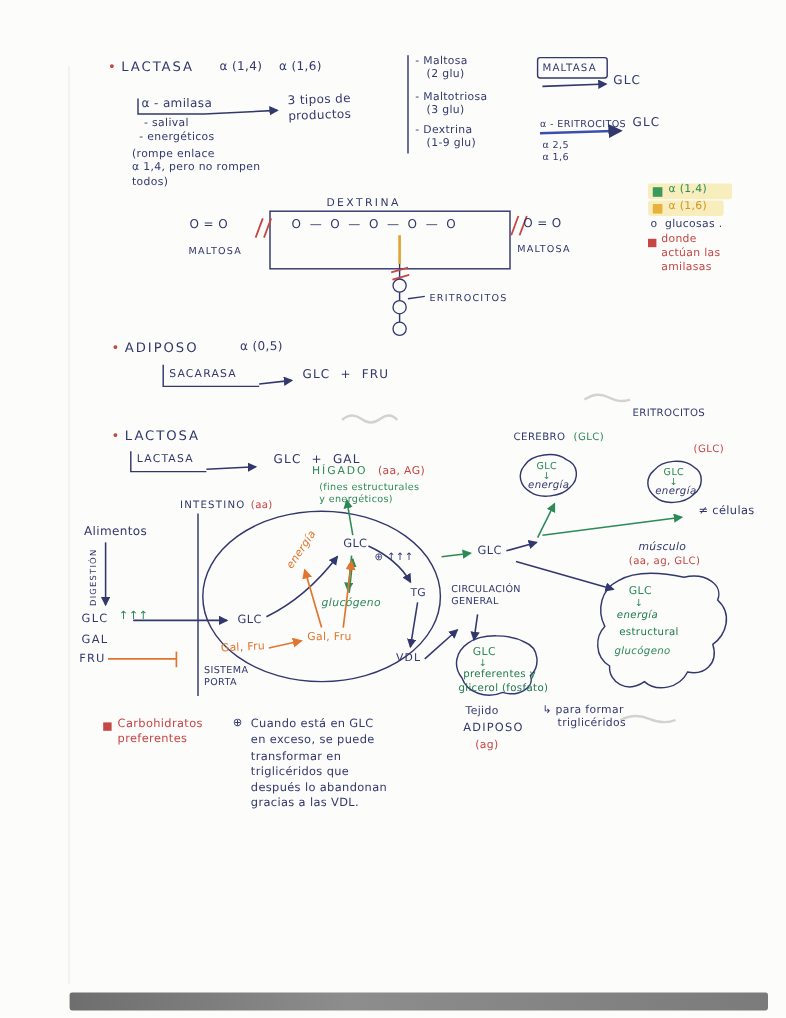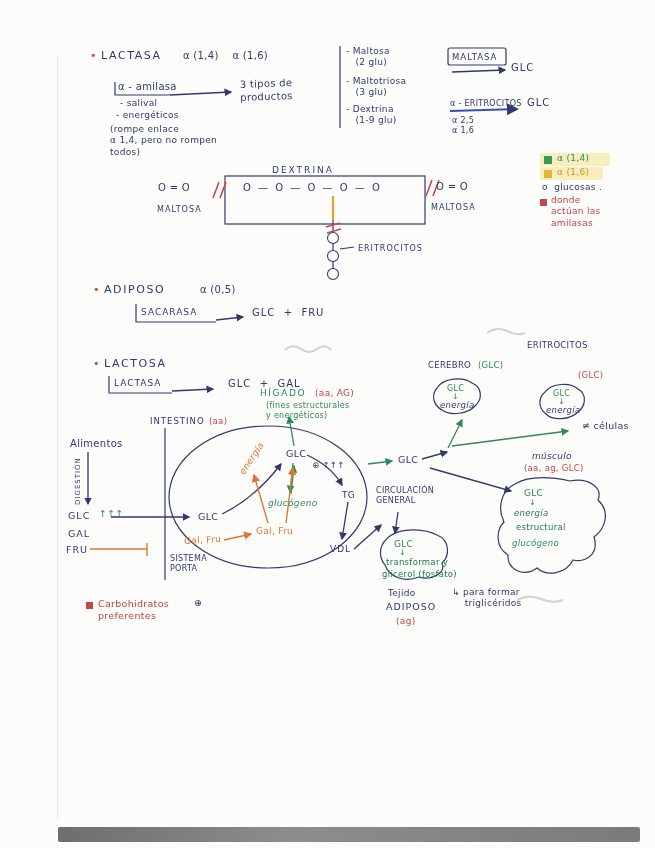--- a/index.html
+++ b/index.html
@@ -219,30 +219,36 @@
   <div class="t s9 it" style="left:532px;top:451px">músculo</div>
   <div class="t s85 red" style="left:524px;top:463px">(aa, ag, GLC)</div>
   <div class="t s9 green" style="left:524px;top:488px">GLC</div>
   <div class="t s8 green" style="left:529px;top:498px">↓</div>
   <div class="t s85 dgreen it" style="left:514px;top:508px">energía</div>
   <div class="t s85 dgreen" style="left:516px;top:522px">estructural</div>
   <div class="t s85 green it" style="left:512px;top:538px">glucógeno</div>
 
   <div class="t s9 green" style="left:394px;top:539px">GLC</div>
   <div class="t s8 green" style="left:399px;top:548px">↓</div>
-  <div class="t s85 dgreen" style="left:386px;top:557px">transformar y</div>
+  <div class="t s85 dgreen" style="left:386px;top:557px">preferentes y</div>
   <div class="t s85 dgreen" style="left:382px;top:569px">glicerol (fosfato)</div>
 
   <div class="t s9" style="left:388px;top:588px">Tejido</div>
   <div class="t s95 ls1" style="left:386px;top:601px">ADIPOSO</div>
   <div class="t s9 red" style="left:396px;top:616px">(ag)</div>
   <div class="t s9" style="left:452px;top:587px">↳ para formar
     triglicéridos</div>
 
   <div class="sw" style="left:86px;top:602px;width:7px;height:7px;background:#c64545"></div>
   <div class="t s95 red" style="left:98px;top:598px">Carbohidratos
 preferentes</div>
 
   <div class="t s95" style="left:194px;top:597px">⊕</div>
+  <div class="t s95" style="left:209px;top:597px;line-height:1.4">Cuando está en GLC
+en exceso, se puede
+transformar en
+triglicéridos que
+después lo abandonan
+gracias a las VDL.</div>
 
   <div class="edge"></div>
   <div class="desk"></div>
 </div>
 
 </body></html>

